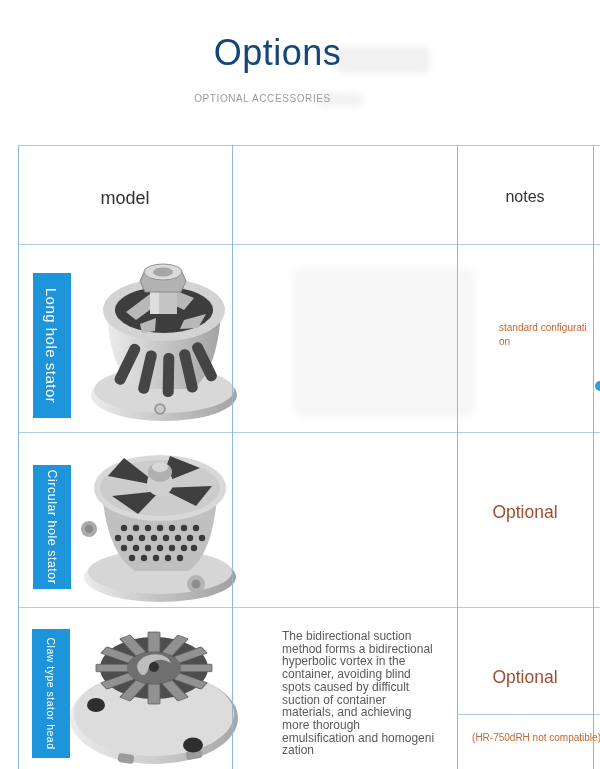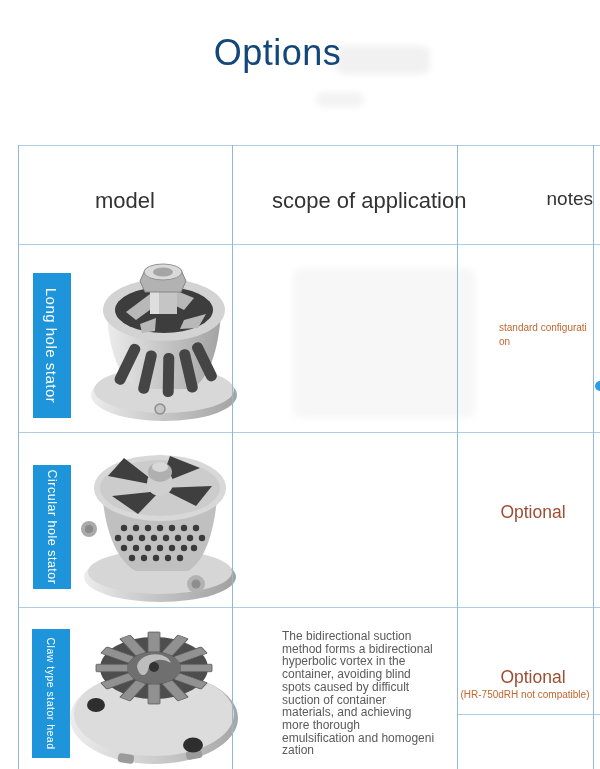--- a/index.html
+++ b/index.html
@@ -10,65 +10,65 @@
   .page-title{left:0;top:32px;width:555px;text-align:center;
               font-size:36px;font-weight:500;letter-spacing:0.5px;color:var(--title_blue);z-index:3;}
   .page-subtitle{left:0;top:93px;width:525px;text-align:center;
                  font-size:10px;letter-spacing:0.6px;color:var(--subtitle_gray);z-index:3;}
   
   .smudge{border-radius:8px;filter:blur(3px);z-index:0;}
   
   .hline{height:1px;background:var(--border_h);z-index:2;}
   .vline{width:1px;background:var(--border_v);z-index:2;}
   
-  .th{font-size:22px;color:var(--header_text);z-index:3;}
+  .th{font-size:18px;color:var(--header_text);z-index:3;}
   
   .vlabel{transform-origin:0 0;transform:rotate(90deg);background:var(--label_blue);
           color:#ffffff;text-align:center;display:flex;align-items:center;justify-content:center;
           z-index:3;letter-spacing:0.5px;}
   
   .desc{white-space:pre-line;color:var(--text_gray);z-index:3;}
   .d1{left:286px;top:270px;font-size:11px;line-height:15.6px;}
   .d2{left:295px;top:449px;font-size:11px;line-height:15.4px;}
   .d3{left:282px;top:630px;font-size:12px;line-height:12.7px;}
   
   .note-small{left:499px;top:321px;width:110px;font-size:10px;line-height:13.5px;
               color:var(--note_orange);white-space:pre-line;z-index:3;}
   .note-big{width:136px;left:457px;text-align:center;font-size:17.5px;
-            color:var(--note_brown);z-index:3;margin-left:8px;}
-  .note-sub{left:449px;top:689px;width:152px;text-align:center;font-size:10px;
+            color:var(--note_brown);z-index:3;}
+  .note-sub{left:449px;top:732px;width:152px;text-align:right;font-size:10px;
             color:var(--note_orange);white-space:nowrap;z-index:3;}
   .photo{position:absolute;z-index:1;}
   .dot{width:10px;height:10px;border-radius:50%;background:var(--dot_blue);
        left:595px;top:381px;z-index:3;}
 </style>
 </head>
 <body>
 
 <div id="stage">
 
   <div class="abs page-title">Options</div>
+  <div class="abs page-subtitle">OPTIONAL ACCESSORIES</div>
 
   <div class="abs smudge" style="left:336px;top:46px;width:94px;height:28px;background:#f1f1f1;"></div>
   <div class="abs smudge" style="left:316px;top:92px;width:48px;height:15px;background:#f3f3f3;"></div>
   <div class="abs smudge" style="left:293px;top:268px;width:182px;height:150px;background:#f7f7f7;"></div>
 
   <div class="abs hline" style="left:18px;top:145px;width:582px;"></div>
   <div class="abs hline" style="left:18px;top:244px;width:582px;"></div>
   <div class="abs hline" style="left:18px;top:432px;width:582px;"></div>
   <div class="abs hline" style="left:18px;top:607px;width:582px;"></div>
   <div class="abs hline" style="left:457px;top:714px;width:143px;"></div>
   <div class="abs vline" style="left:18px;top:145px;height:624px;"></div>
   <div class="abs vline" style="left:232px;top:145px;height:624px;"></div>
   <div class="abs vline" style="left:457px;top:145px;height:624px;"></div>
   <div class="abs vline" style="left:593px;top:145px;height:624px;"></div>
 
   <div class="abs th" style="left:18px;top:188px;width:214px;text-align:center;">model</div>
-  <div class="abs th" style="left:272px;top:188px;white-space:nowrap;">scope of application</div>
-  <div class="abs th" style="left:457px;top:188px;width:136px;text-align:right;font-size:19px;">notes</div>
+  <div class="abs th" style="left:457px;top:188px;width:136px;text-align:center;font-size:16px;">notes</div>
 
   <div class="abs vlabel" style="left:71px;top:273px;width:145px;height:38px;font-size:15px;">Long hole stator</div>
 
   <svg class="photo" style="left:86px;top:258px;" width="158" height="168" viewBox="0 0 158 168">
     <defs>
       <linearGradient id="g1" x1="0" x2="1" y1="0" y2="0">
         <stop offset="0" stop-color="#ececec"></stop>
           <stop offset="0.45" stop-color="#c9c9c9"></stop>
           <stop offset="1" stop-color="#a3a3a3"></stop>
       </linearGradient>

